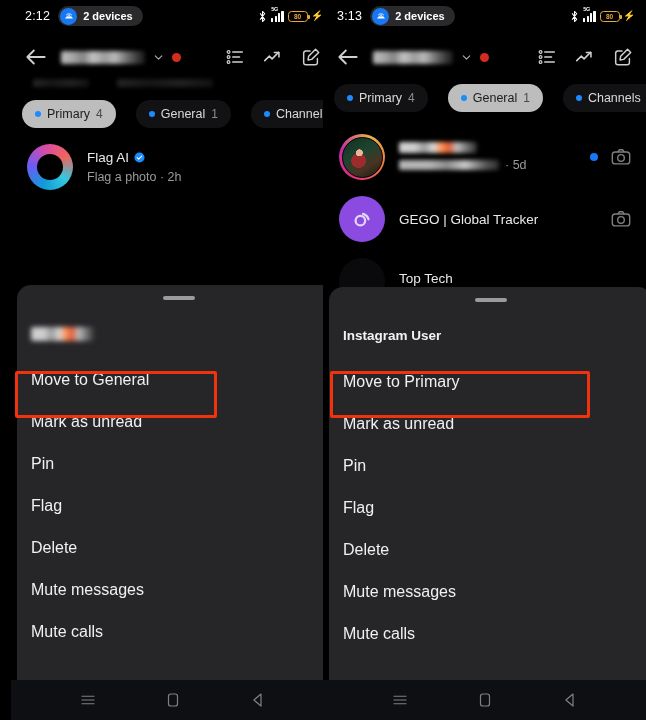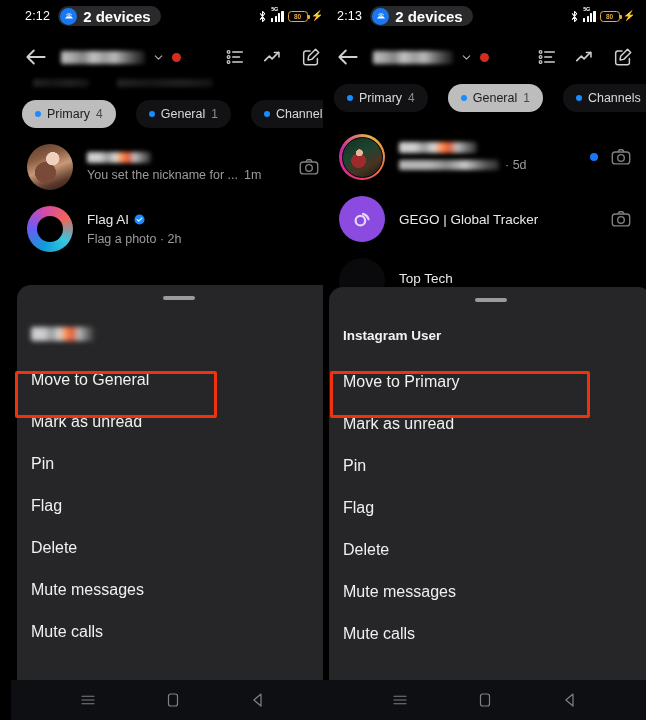--- a/index.html
+++ b/index.html
@@ -29,21 +29,21 @@
   .devices-pill {
     display: flex; align-items: center; gap: 6px;
     background: #2a2a2c; border-radius: 12px;
     padding: 2px 10px 2px 2px; height: 20px;
   }
   .devices-dot {
     width: 17px; height: 17px; border-radius: 50%;
     background: #1877f2; display: flex; align-items: center;
     justify-content: center;
   }
-  .devices-label { color: #fff; font-size: 15px; font-weight: 700; }
+  .devices-label { color: #fff; font-size: 11px; font-weight: 700; }
 
   .sb-right { display: flex; align-items: center; gap: 4px; }
   .bt-icon { width: 9px; height: 13px; }
   .net-wrap { position: relative; display: flex; align-items: flex-end; gap: 1.2px; height: 11px; }
   .net-wrap .g5 {
     position: absolute; top: -5px; left: 0;
     font-size: 5.5px; color: #fff; letter-spacing: -.2px; font-weight:700;
   }
   .bar { width: 2.2px; background: #fff; border-radius: .5px; }
   .bar.b1 { height: 4px; } .bar.b2 { height: 6px; }
@@ -272,39 +272,20 @@
           <span class="tcount">1</span>
         </div>
         <div class="tab">
           <div class="tdot" style="background: rgb(26, 140, 255);"></div>
           <span class="tlabel">Channels</span>
           <span class="tcount">2</span>
         </div>
       </div>
       <div class="chatlist" style="top: 136px;">
         <div class="chatrow">
-          <div class="avatar photo1"></div>
-          <div class="chat-body">
-            <div class="chat-name">
-              <div class="blur-line" style="width: 64px; height: 11px;"></div>
-            </div>
-            <div class="chat-sub">
-              <span>You set the nickname for ...</span>
-              <span>1m</span>
-            </div>
-          </div>
-          <div class="chat-right">
-            <svg viewBox="0 0 24 24" class="cam-ic" fill="none">
-              <rect x="2.5" y="6.5" width="19" height="13" rx="3.2" stroke="#cfcfd2" stroke-width="1.5"></rect>
-              <circle cx="12" cy="13" r="3.6" stroke="#cfcfd2" stroke-width="1.5"></circle>
-              <path d="M8.5 6.5l1.6-2.4h3.8l1.6 2.4" stroke="#cfcfd2" stroke-width="1.5" stroke-linejoin="round"></path>
-            </svg>
-          </div>
-        </div>
-        <div class="chatrow">
           <div class="avatar metaai"></div>
           <div class="chat-body">
             <div class="chat-name">
               <span>Flag AI</span>
               <svg viewBox="0 0 24 24" class="verified" fill="none">
                 <circle cx="12" cy="12" r="11" fill="#1a8cff"></circle>
                 <path d="M7 12.3l3.2 3.2L17 8.8" stroke="#fff" stroke-width="2.4" stroke-linecap="round" stroke-linejoin="round"></path>
               </svg>
             </div>
             <div class="chat-sub">
@@ -340,21 +321,21 @@
           <rect x="6" y="4" width="12" height="16" rx="3" stroke="#c8ccd2" stroke-width="1.6"></rect>
         </svg>
         <svg viewBox="0 0 24 24" class="nav-ic" fill="none">
           <path d="M16 4L6.5 12 16 20V4z" stroke="#c8ccd2" stroke-width="1.6" stroke-linejoin="round"></path>
         </svg>
       </div>
     </div>
     <div class="panel right">
       <div class="statusbar">
         <div class="sb-left">
-          <span class="sb-clock">2:13</span>
+          <span class="sb-clock">3:13</span>
           <div class="devices-pill">
             <div class="devices-dot">
               <svg viewBox="0 0 24 24" class="" fill="none" width="12" height="12">
                 <path d="M4 17h16l-3-4H7l-3 4z" fill="#fff"></path>
                 <path d="M7 9.5a7 7 0 0 1 10 0" stroke="#fff" stroke-width="1.8" stroke-linecap="round"></path>
                 <path d="M9.5 12a4 4 0 0 1 5 0" stroke="#fff" stroke-width="1.8" stroke-linecap="round"></path>
               </svg>
             </div>
             <span class="devices-label">2 devices</span>
           </div>

